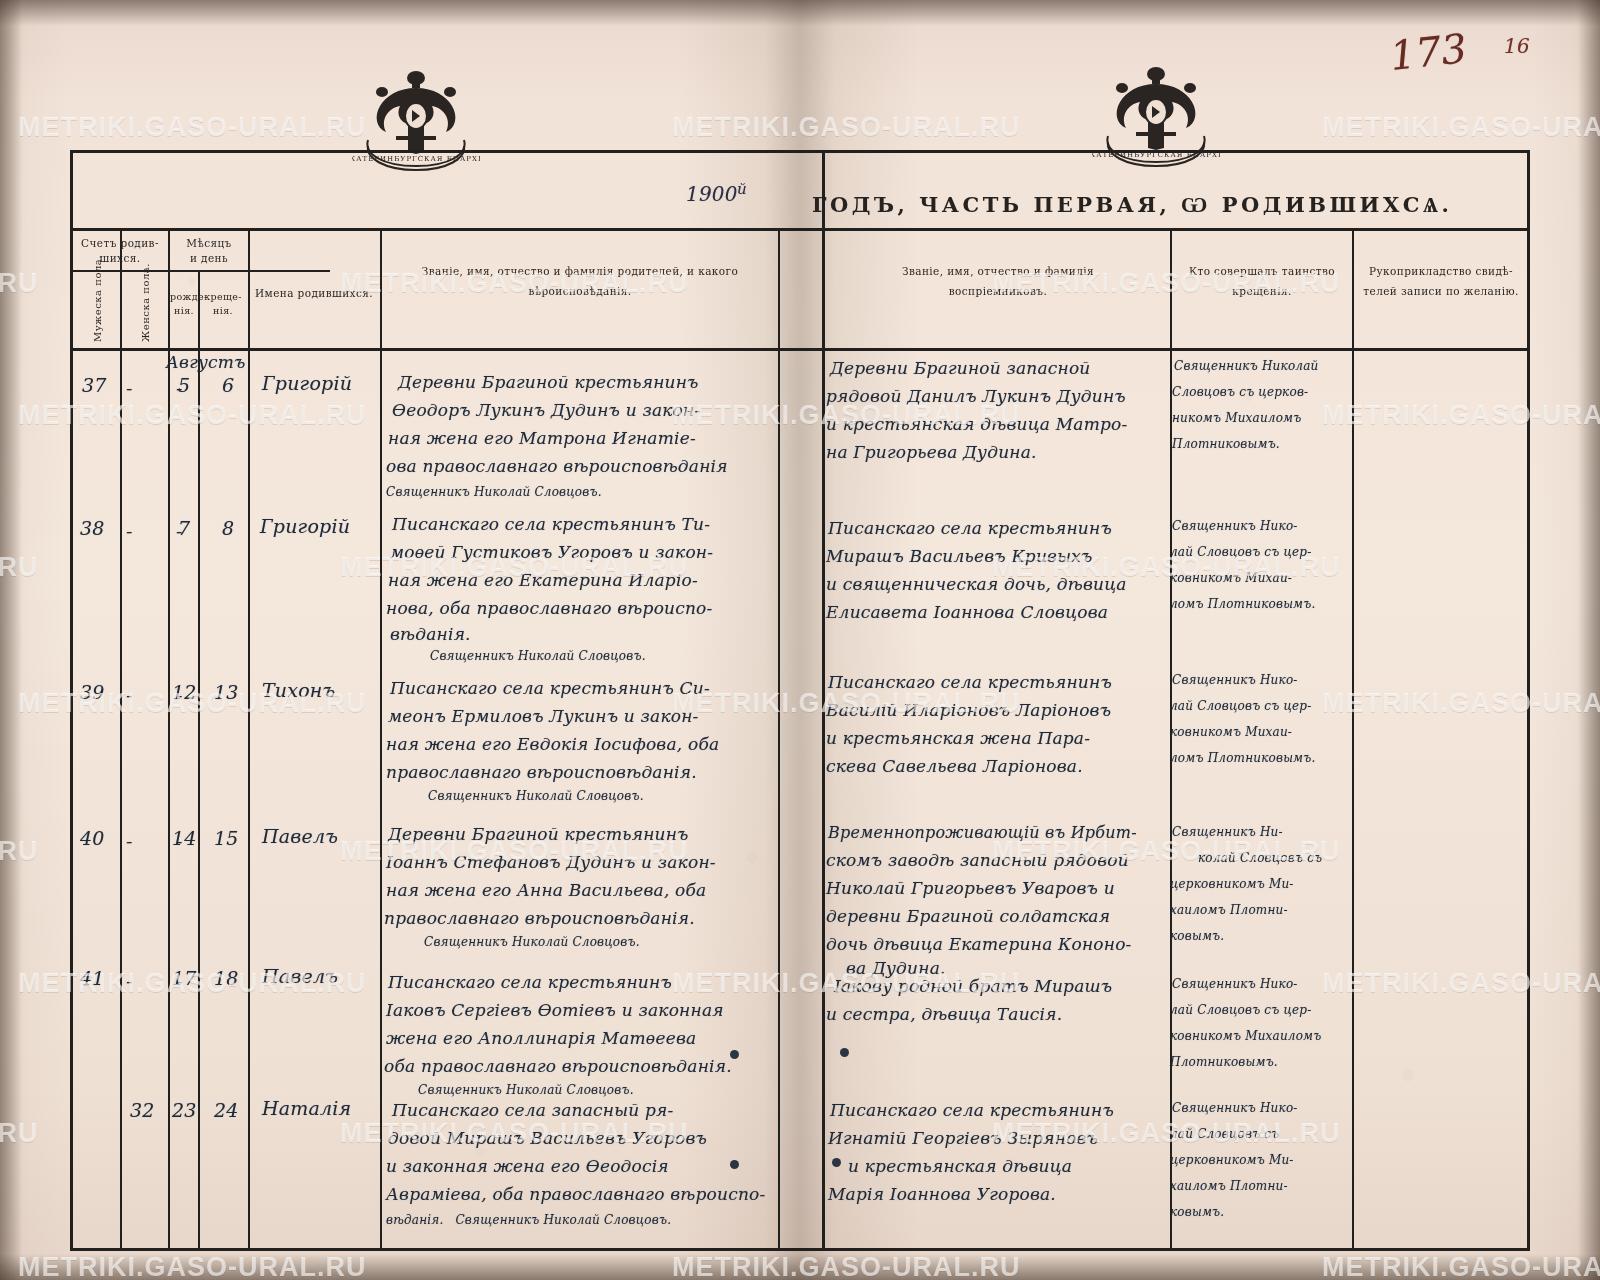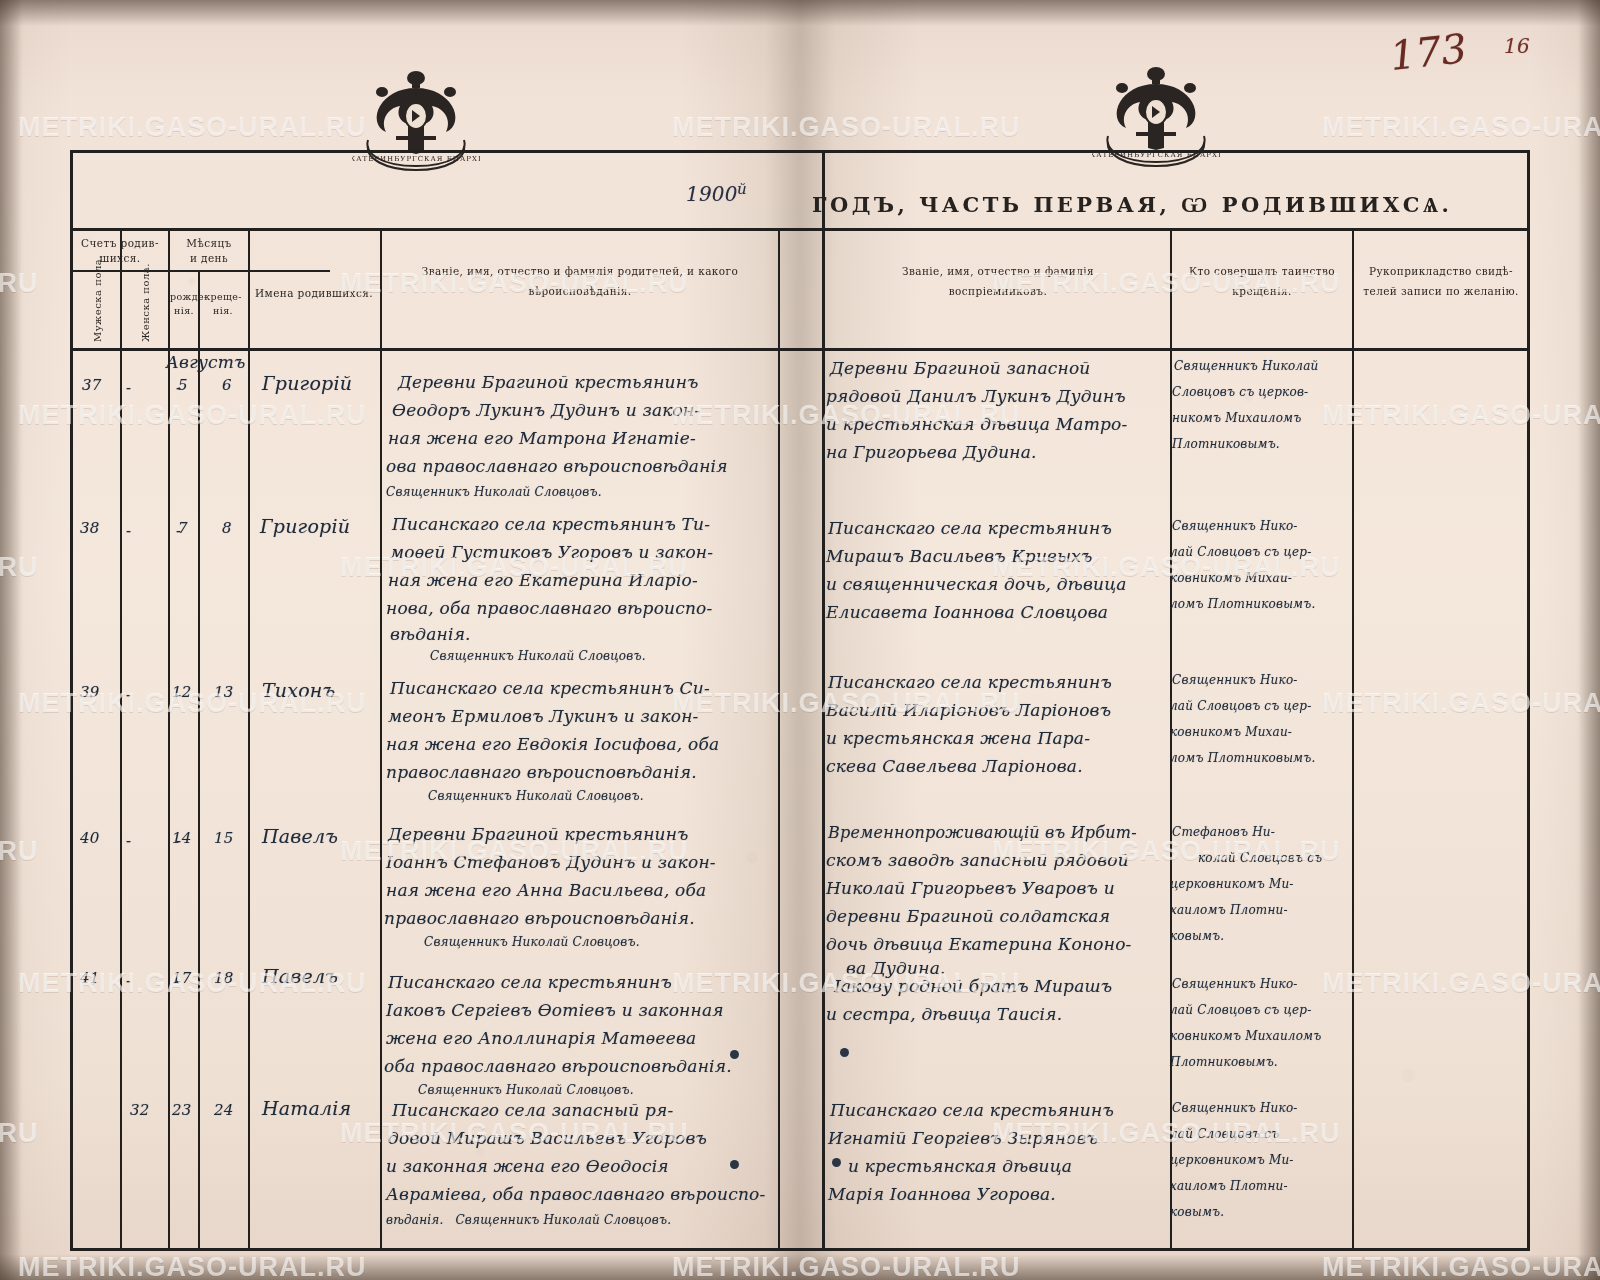--- a/index.html
+++ b/index.html
@@ -127,21 +127,21 @@
     font-family: "DejaVu Serif", serif;
     font-style: italic;
     color: #1d2a3a;
     font-size: 17px;
     line-height: 20px;
     letter-spacing: .2px;
     white-space: pre-wrap;
     text-shadow: 0 0 1px rgba(29,42,58,.35);
   }
   .hand.small { font-size: 12px; line-height: 17px; }
-  .hand.num { font-size: 15px; }
+  .hand.num { font-size: 19px; }
   .hand.name { font-size: 19px; }
 
   .blot {
     position: absolute;
     width: 9px; height: 9px;
     border-radius: 50%;
     background: #1b2738;
     opacity: .92;
   }
 
@@ -346,21 +346,21 @@
   <div class="hand" style="left:384px; top:908px;">православнаго вѣроисповѣданія.</div>
   <div class="hand small" style="left:424px; top:934px;">Священникъ Николай Словцовъ.</div>
 
   <div class="hand small" style="left:828px; top:824px; font-size:16px;">Временнопроживающій въ Ирбит-</div>
   <div class="hand" style="left:826px; top:850px;">скомъ заводѣ запасный рядовой</div>
   <div class="hand" style="left:826px; top:878px;">Николай Григорьевъ Уваровъ и</div>
   <div class="hand" style="left:826px; top:906px;">деревни Брагиной солдатская</div>
   <div class="hand" style="left:826px; top:934px;">дочь дѣвица Екатерина Кононо-</div>
   <div class="hand" style="left:846px; top:958px;">ва Дудина.</div>
 
-  <div class="hand small" style="left:1172px; top:824px;">Стефановъ Ни-</div>
+  <div class="hand small" style="left:1172px; top:824px;">Священникъ Ни-</div>
   <div class="hand small" style="left:1170px; top:850px;padding-left:28px;">колай Словцовъ съ</div>
   <div class="hand small" style="left:1170px; top:876px;">церковникомъ Ми-</div>
   <div class="hand small" style="left:1170px; top:902px;">хаиломъ Плотни-</div>
   <div class="hand small" style="left:1170px; top:928px;">ковымъ.</div>
 
   <div class="hand num" style="left:80px; top:968px;">41</div>
   <div class="hand num" style="left:126px; top:971px;">-</div>
   <div class="hand num" style="left:176px; top:971px;">-</div>
   <div class="hand num" style="left:172px; top:968px;">17</div>
   <div class="hand num" style="left:214px; top:968px;">18</div>

